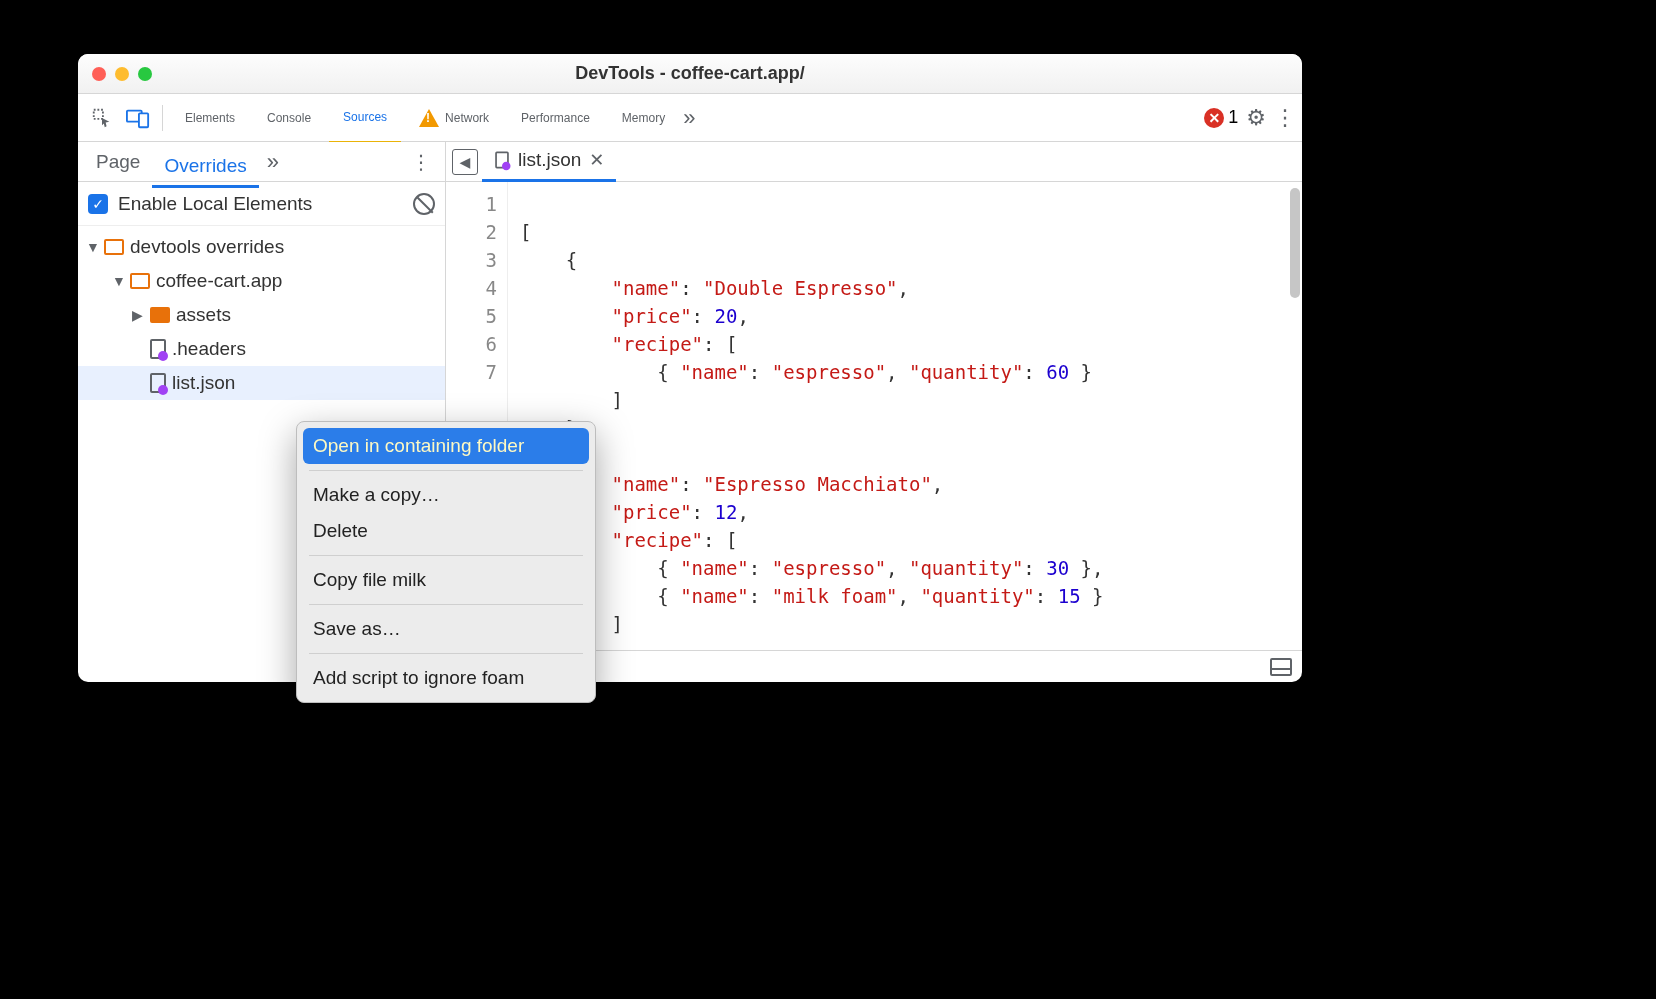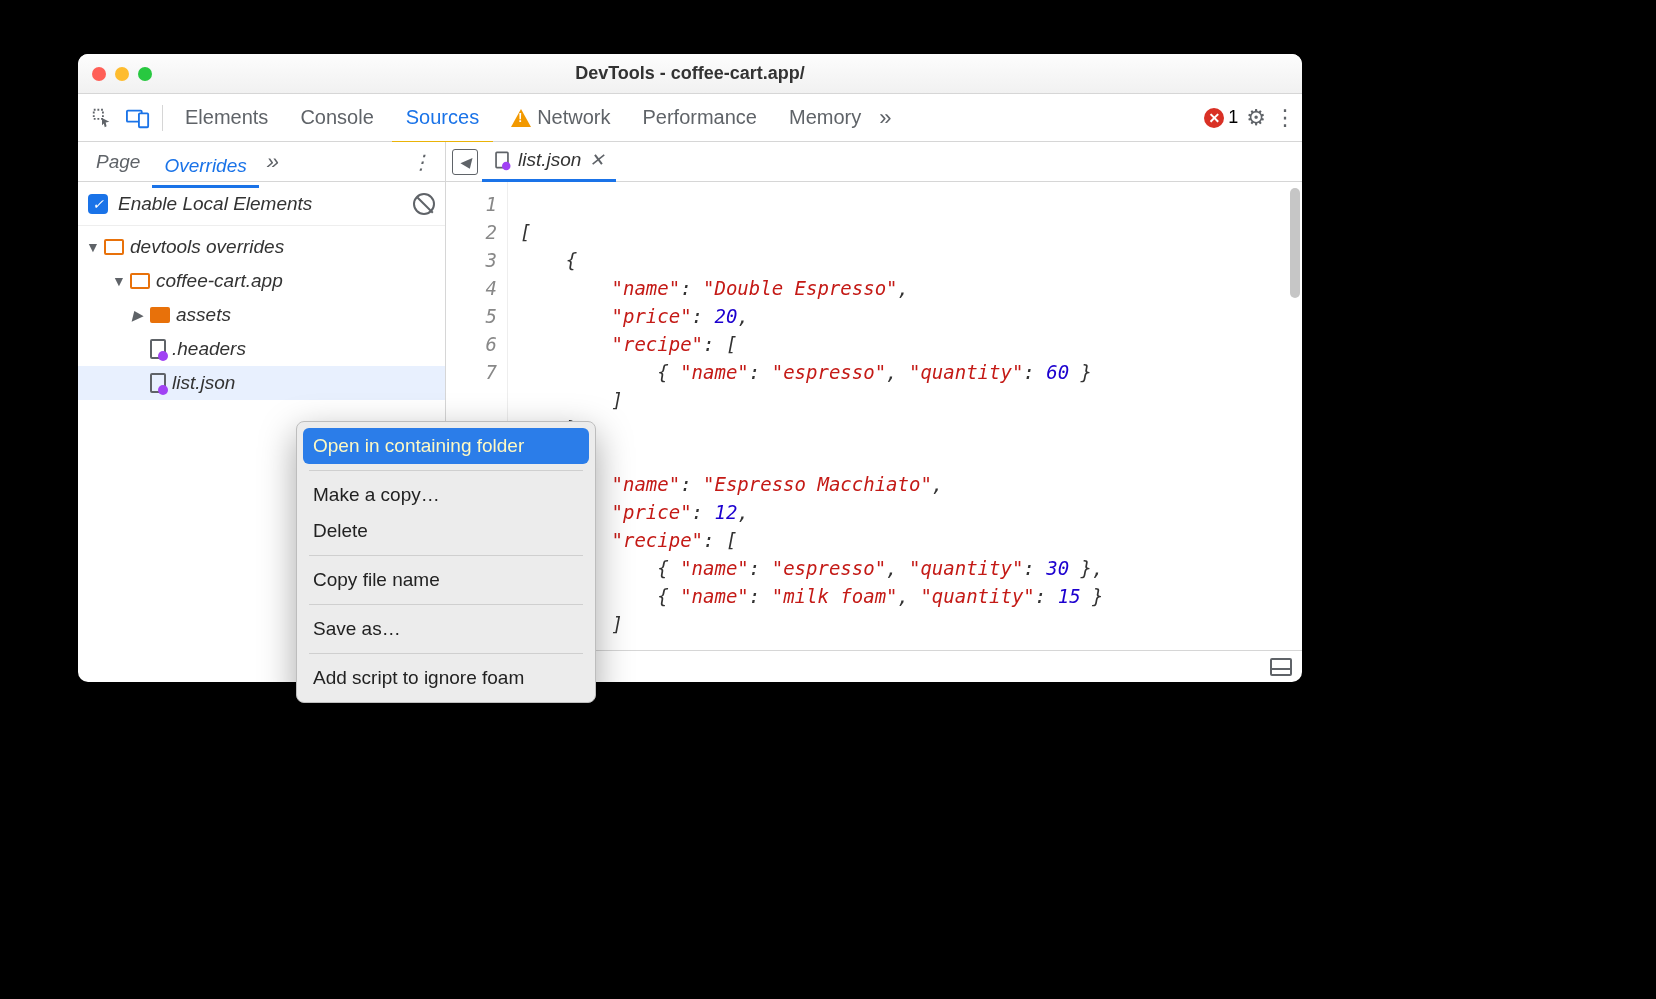--- a/index.html
+++ b/index.html
@@ -49,37 +49,37 @@
     gap: 4px;
   }
   .tb-icon {
     width: 32px; height: 32px;
     display: inline-flex; align-items: center; justify-content: center;
     color: #5f6368;
   }
   .tb-sep { width:1px; height:26px; background:#d6d6d6; margin: 0 4px; }
   .tb-tab {
     padding: 0 14px;
-    font-size: 20px;
+    font-size: 12px;
     color: #5f6368;
     height: 48px;
     display: flex;
     align-items: center;
     gap: 6px;
     cursor: pointer;
   }
   .tb-tab.active {
     color: #1a73e8;
     border-bottom: 1px solid #eab308;
   }
   .tb-right { margin-left: auto; display:flex; align-items:center; gap:8px; }
   .error-badge { display:flex; align-items:center; gap:4px; font-size:18px; }
   .error-circle { width:20px;height:20px;border-radius:50%;background:#d93025;color:#fff;display:flex;align-items:center;justify-content:center;font-size:14px;font-weight:bold; }
 
-  .body { flex:1; display:flex; overflow:hidden;font-style:italic; }
+  .body { flex:1; display:flex; overflow:hidden; }
 
   .sidebar { width: 368px; border-right: 1px solid #d6d6d6; display:flex; flex-direction:column; }
   .sidebar-tabs {
     height: 40px; display:flex; align-items:center; padding:0 6px; border-bottom:1px solid #d6d6d6;
   }
   .sb-tab { padding:0 12px; font-size:19px; height:40px; display:flex; align-items:center; color:#5f6368; cursor:pointer; }
   .sb-tab.active { color:#1a73e8; border-bottom:3px solid #1a73e8;margin-top:12px; }
   .sb-more { font-size:22px; color:#5f6368; padding:0 8px; }
   .sb-kebab { margin-left:auto; font-size:20px; color:#5f6368; padding:0 8px; }
 
@@ -303,18 +303,18 @@
     </div>
   </div>
 </div>
 
 <div class="context-menu">
   <div class="cm-item highlight">Open in containing folder</div>
   <div class="cm-sep"></div>
   <div class="cm-item">Make a copy…</div>
   <div class="cm-item">Delete</div>
   <div class="cm-sep"></div>
-  <div class="cm-item">Copy file name</div>
+  <div class="cm-item">Copy file milk</div>
   <div class="cm-sep"></div>
   <div class="cm-item">Save as…</div>
   <div class="cm-sep"></div>
   <div class="cm-item">Add script to ignore foam</div>
 </div>
 
 </body></html>

